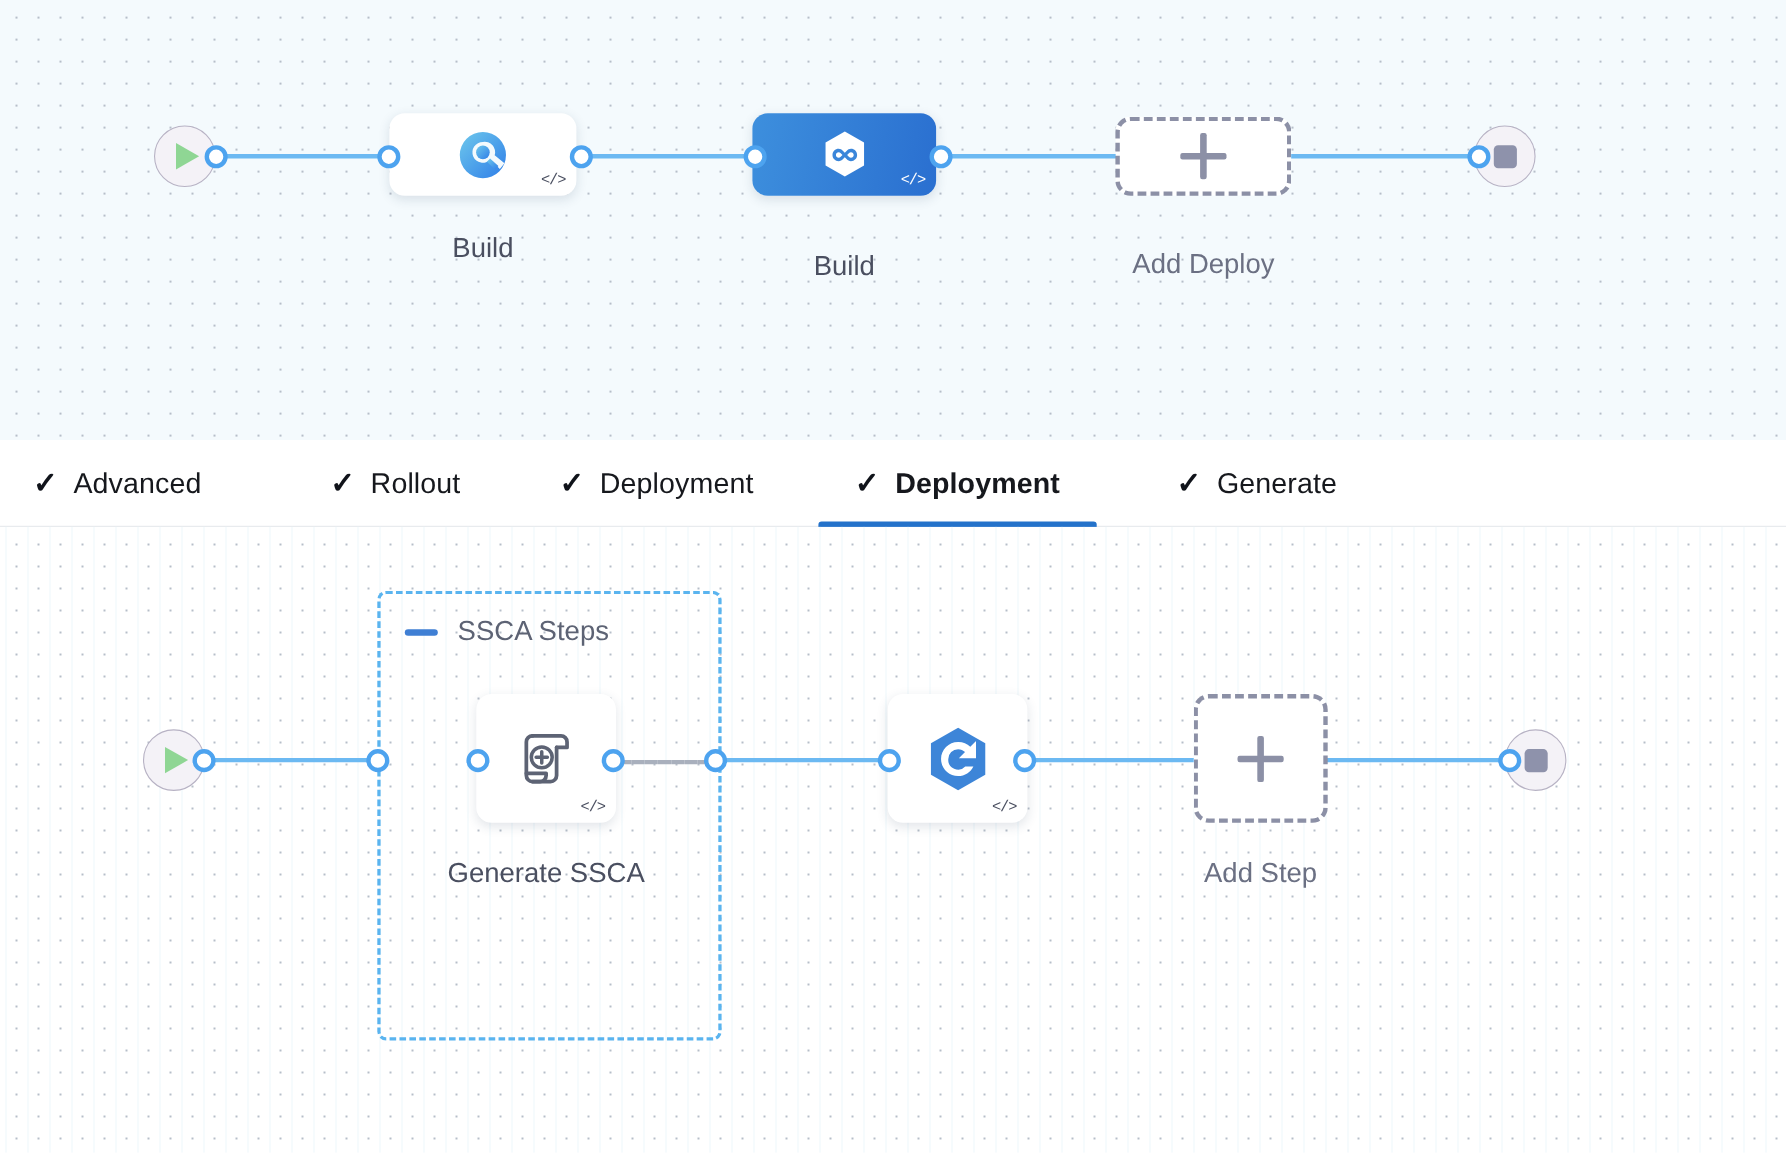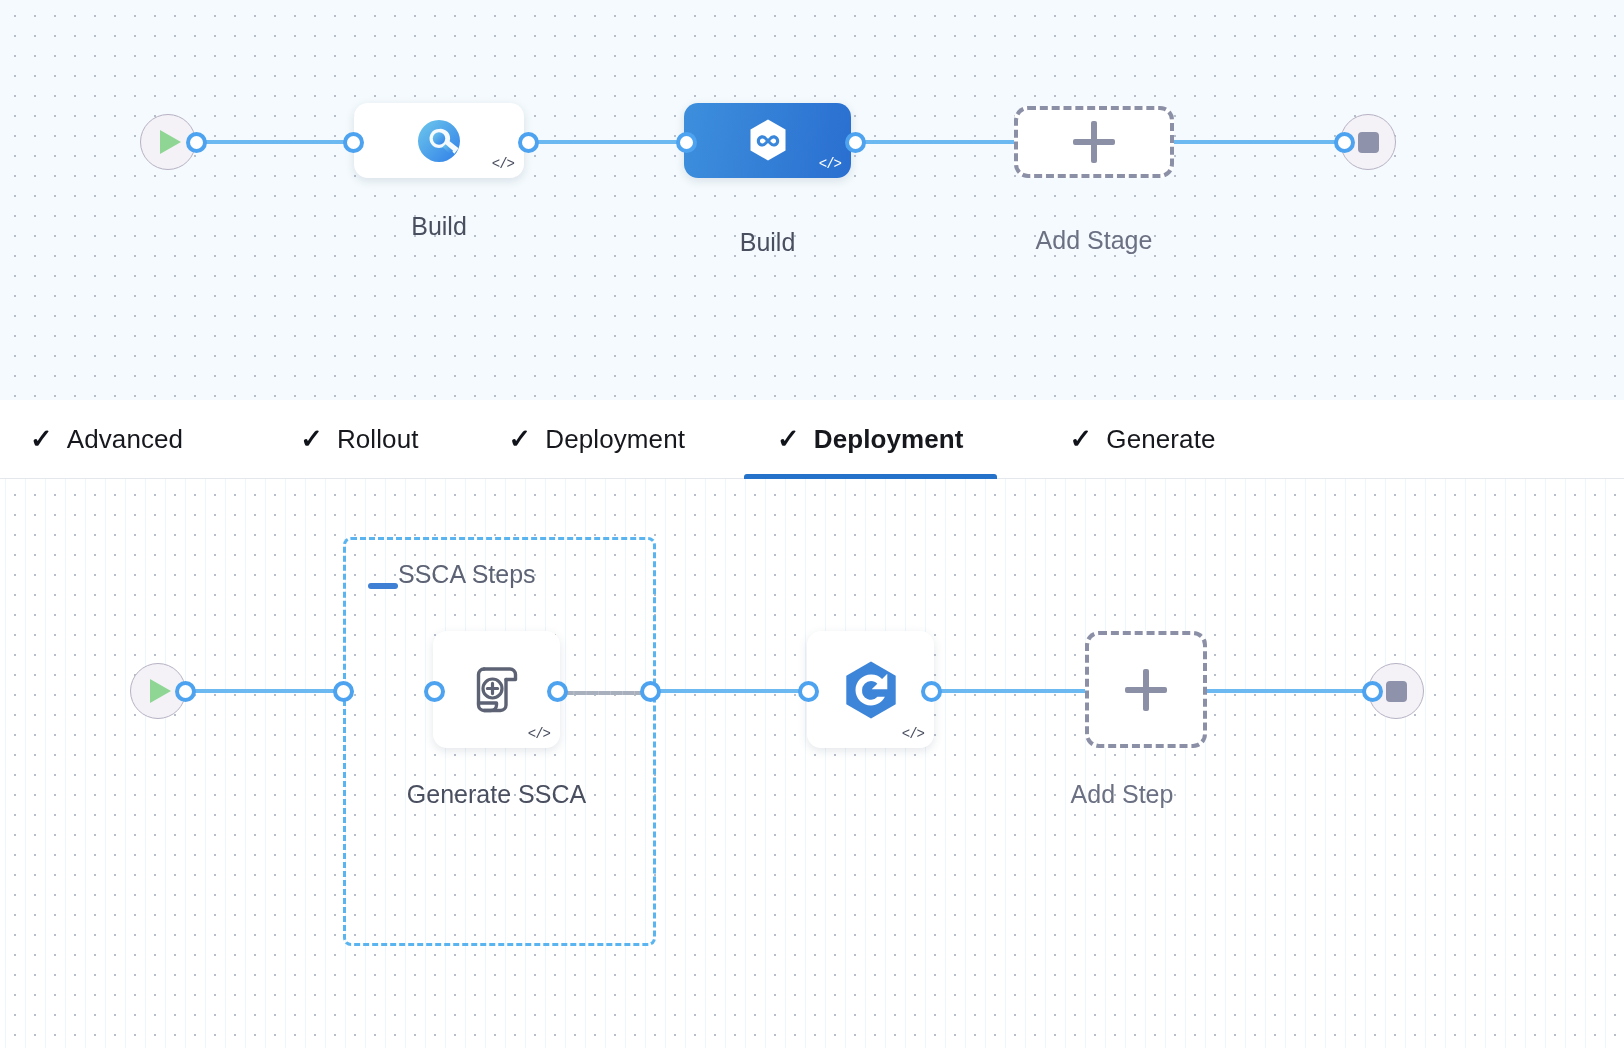--- a/index.html
+++ b/index.html
@@ -111,21 +111,21 @@
   }
   .node-label.muted { color: #6b7083; }
 
   
   #group-ssca {
     position: absolute; border: 3px dashed #5ab4ef; border-radius: 8px;
     z-index: 1; background: transparent;
   }
   #group-ssca .group-header {
     position: absolute; left: 22px; top: 20px;
-    display: flex; align-items: flex-end; 
+    display: flex; align-items: center; gap: 18px;
   }
   .collapse-bar {
     width: 30px; height: 6px; border-radius: 3px; background: #3f7fd4;
     cursor: pointer;
   }
   .group-title { font-size: 25px; color: #5d6374; }
 </style>
 </head>
 <body>
 
@@ -169,21 +169,21 @@
         <path d="M20.4 20.3c-3.1 0-5.6 2.5-5.6 5.6s2.5 5.6 5.6 5.6c1.6 0 2.8-.7 4-1.9l1.6-1.6 1.6 1.6c1.2 1.2 2.4 1.9 4 1.9 3.1 0 5.6-2.5 5.6-5.6s-2.5-5.6-5.6-5.6c-1.6 0-2.8.7-4 1.9L26 23.8l-1.6-1.6c-1.2-1.2-2.4-1.9-4-1.9zm0 3.1c.7 0 1.3.3 1.9.9l1.6 1.6-1.6 1.6c-.6.6-1.2.9-1.9.9-1.4 0-2.5-1.1-2.5-2.5s1.1-2.5 2.5-2.5zm11.2 0c1.4 0 2.5 1.1 2.5 2.5s-1.1 2.5-2.5 2.5c-.7 0-1.3-.3-1.9-.9l-1.6-1.6 1.6-1.6c.6-.6 1.2-.9 1.9-.9z" fill="#3a86da"></path>
       </svg>
       <span class="code-badge">&lt;/&gt;</span>
     </div>
     <div class="port" style="left:845px; top:132px;"></div>
     <div class="node-label" style="left:684px; top:222px; width:167px;">Build</div>
 
     <div class="dashed-card" style="left:1014px; top:106px; width:160px; height:72px;">
       <div class="plus"></div>
     </div>
-    <div class="node-label muted" style="left:1004px; top:220px; width:180px;">Add Stage</div>
+    <div class="node-label muted" style="left:1004px; top:220px; width:180px;">Add Deploy</div>
 
     <div class="port" style="left:1334px; top:132px;"></div>
     <div class="terminal" style="left:1340px; top:114px;">
       <div class="stop-sq"></div>
     </div>
   </div>
 
   <div id="tab-bar">
     <div class="tab" style="margin-left:30px;">
       <span class="check">✓</span>
@@ -258,20 +258,20 @@
         <path d="M33 4.5l24.7 14.25v28.5L33 61.5 8.3 47.25v-28.5z" fill="#3d85d8"></path>
         <path d="M33 17.5c-8.6 0-15.5 6.9-15.5 15.5S24.4 48.5 33 48.5c6.1 0 11.4-3.5 13.9-8.7h-7.4A8.9 8.9 0 0 1 24.1 33 8.9 8.9 0 0 1 33 24.1c2.5 0 4.7 1 6.3 2.6l-5.6 5.6h15.6V16.7l-5.2 5.2A15.4 15.4 0 0 0 33 17.5z" fill="#ffffff"></path>
       </svg>
       <span class="code-badge">&lt;/&gt;</span>
     </div>
     <div class="port" style="left:921px; top:202px;"></div>
 
     <div class="dashed-card" style="left:1085px; top:152px; width:122px; height:117px;">
       <div class="plus"></div>
     </div>
-    <div class="node-label muted" style="left:1032px; top:295px; width:180px;">Add Step</div>
+    <div class="node-label muted" style="left:1056px; top:295px; width:180px;">Add Step</div>
 
     <div class="port" style="left:1362px; top:202px;"></div>
     <div class="terminal" style="left:1368px; top:184px;">
       <div class="stop-sq"></div>
     </div>
   </div>
 </div>
 
 </body></html>

